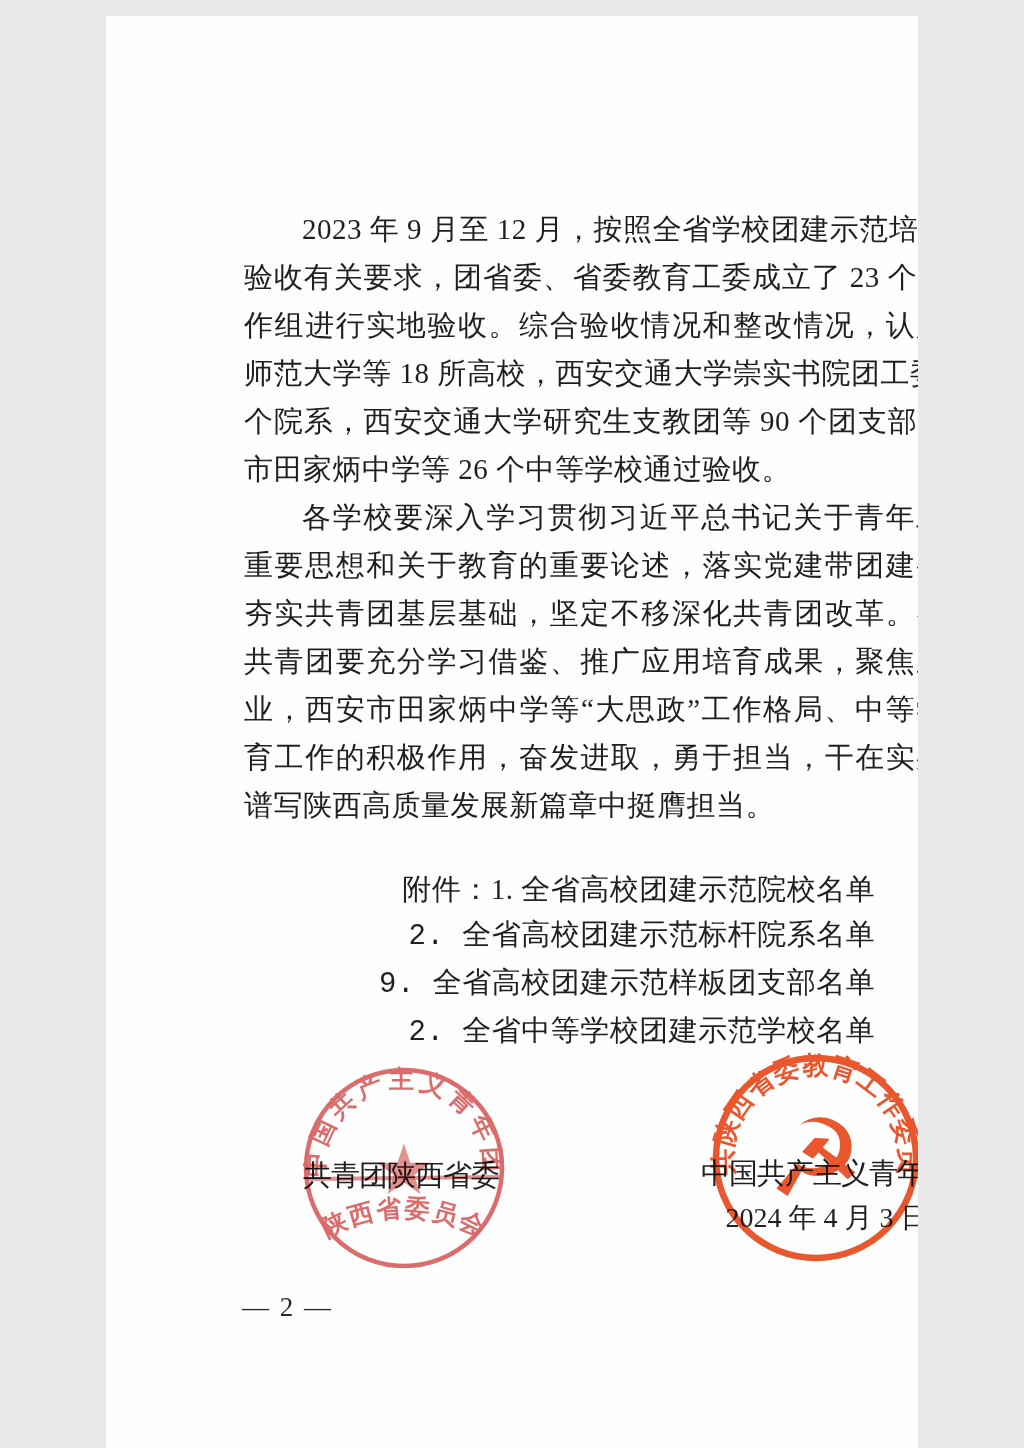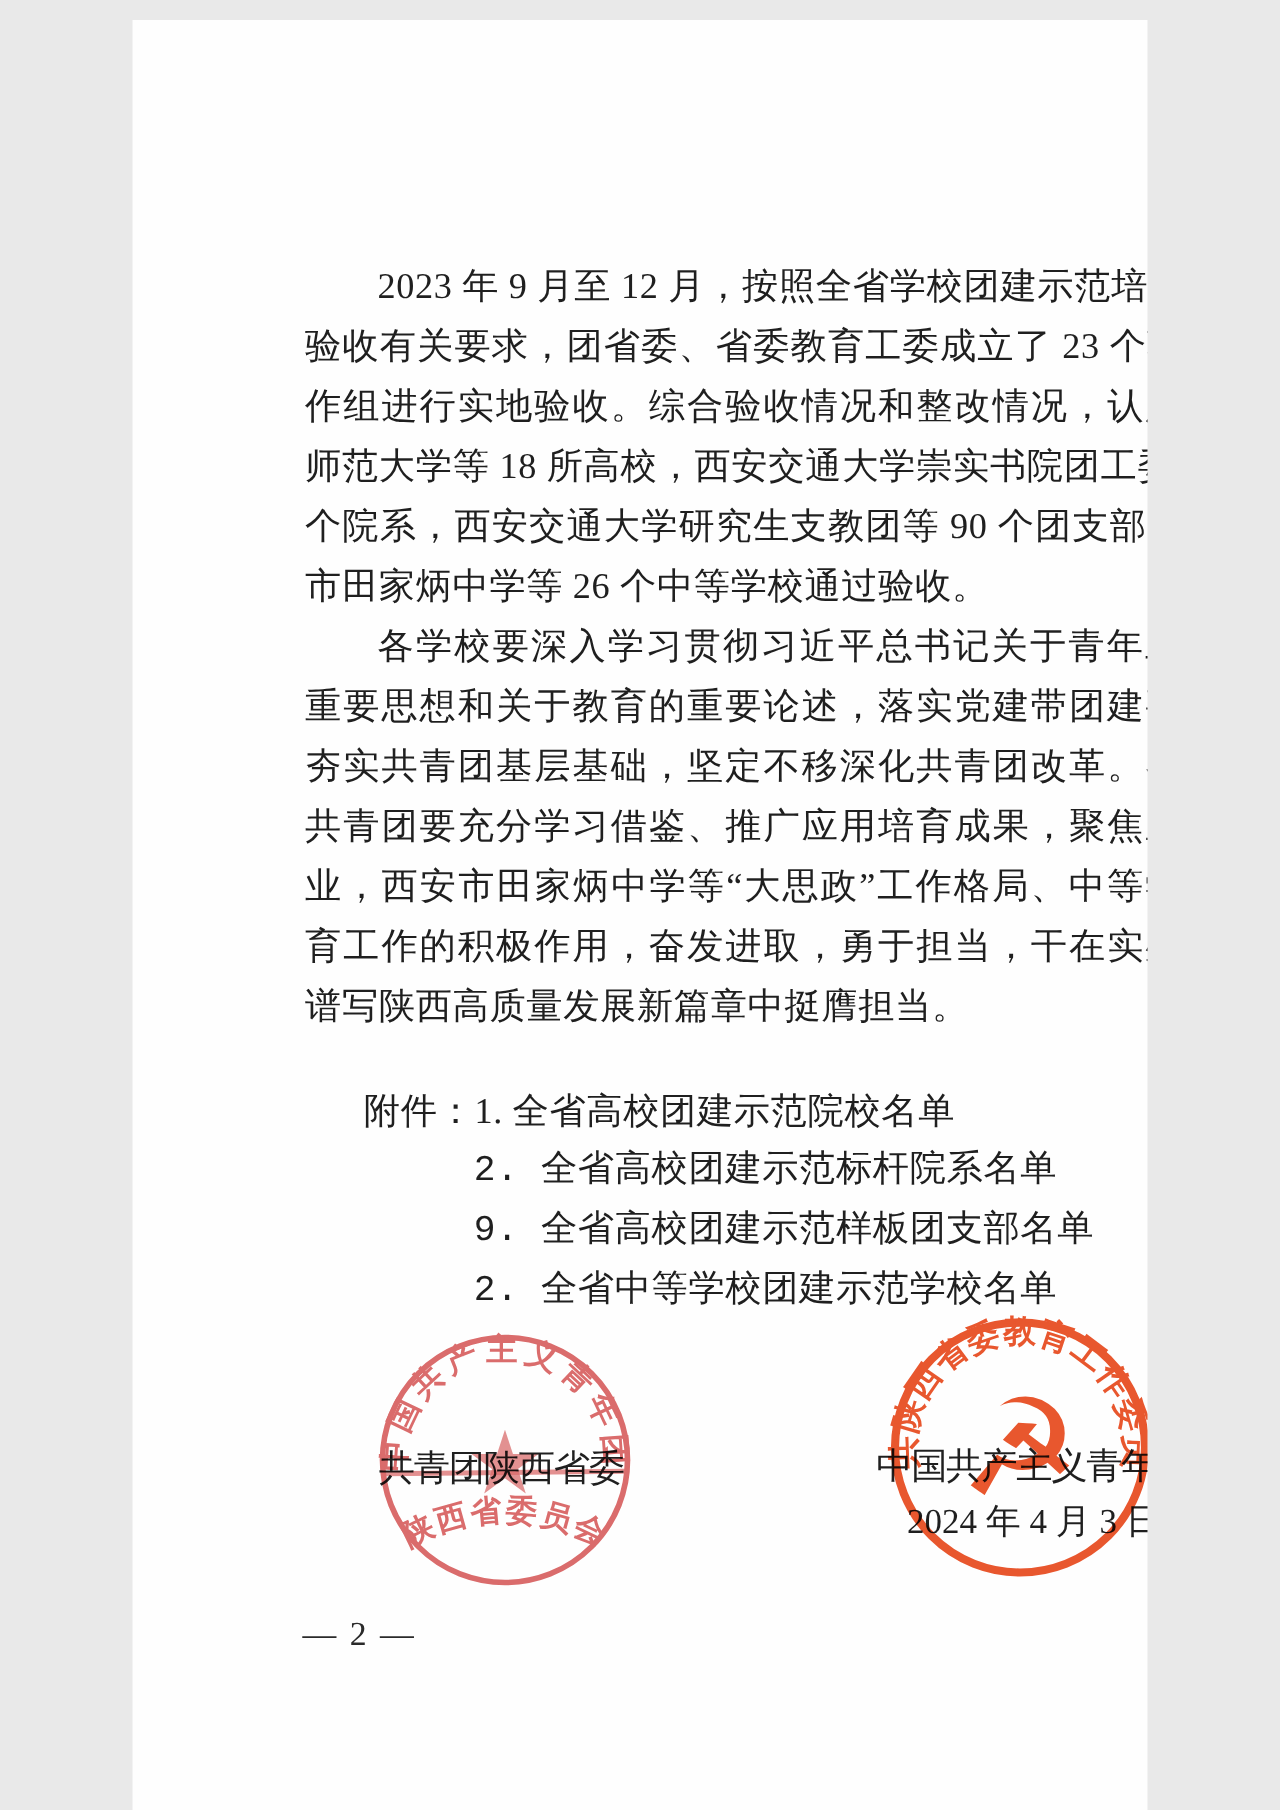--- a/index.html
+++ b/index.html
@@ -29,20 +29,21 @@
   .para { margin: 0; text-indent: 2em; }
 
   
   .attachments {
     position: absolute;
     left: 185px;
     top: 849px;
     font-size: 29px;
     line-height: 48px;
     letter-spacing: 0.5px;
+    text-align: right;
   }
   .att-row { white-space: nowrap; }
   .att-row.sub { padding-left: 88px; font-family: Liberation Mono, monospace; }
   .att-label { display: inline-block; }
 
   
   .seal {
     position: absolute;
     mix-blend-mode: multiply;
     opacity: 0.92;

